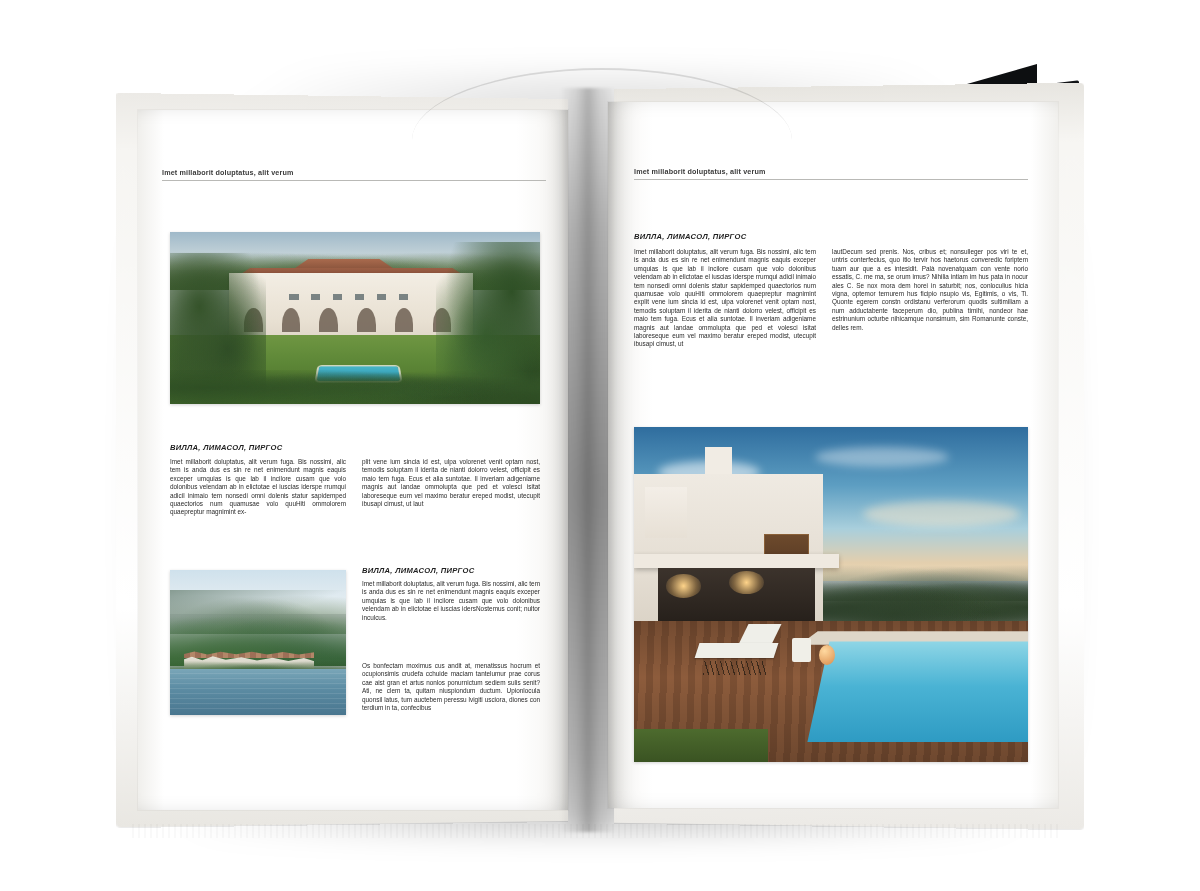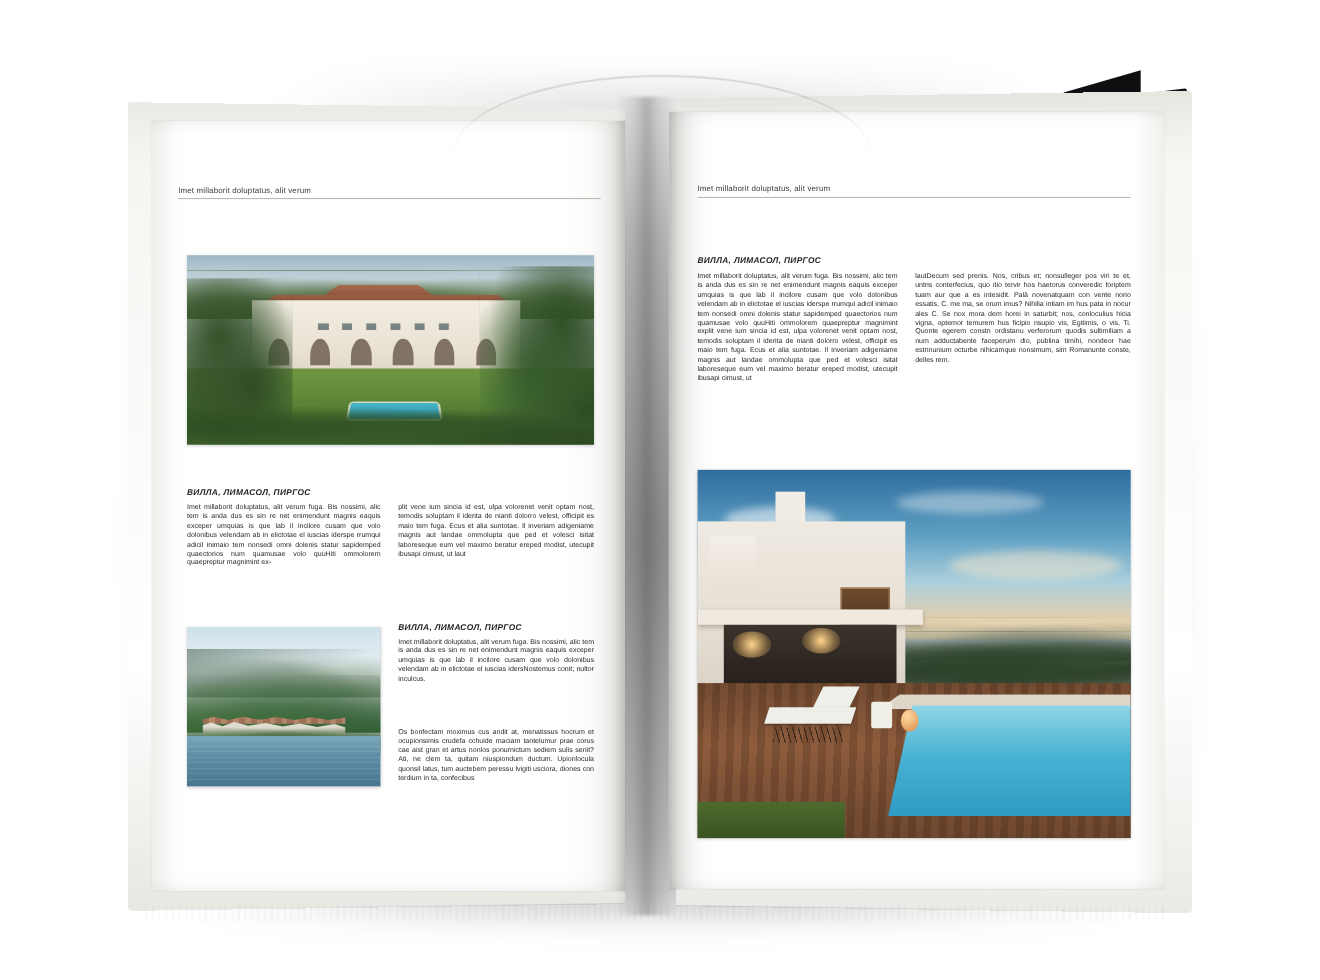--- a/index.html
+++ b/index.html
@@ -137,20 +137,21 @@
   .content {
     position: absolute;
     left: 0; top: 0; right: 0; bottom: 0;
   }
   .running-head {
     position: absolute;
     font-size: 7.2px;
     color: #3b3b3b;
     letter-spacing: 0.15px;
     white-space: nowrap;
+    font-weight: bold;
   }
   .head-rule {
     position: absolute;
     height: 1px;
     background: #b9b9b6;
   }
   .kicker {
     position: absolute;
     font-size: 7.6px;
     font-weight: bold;

